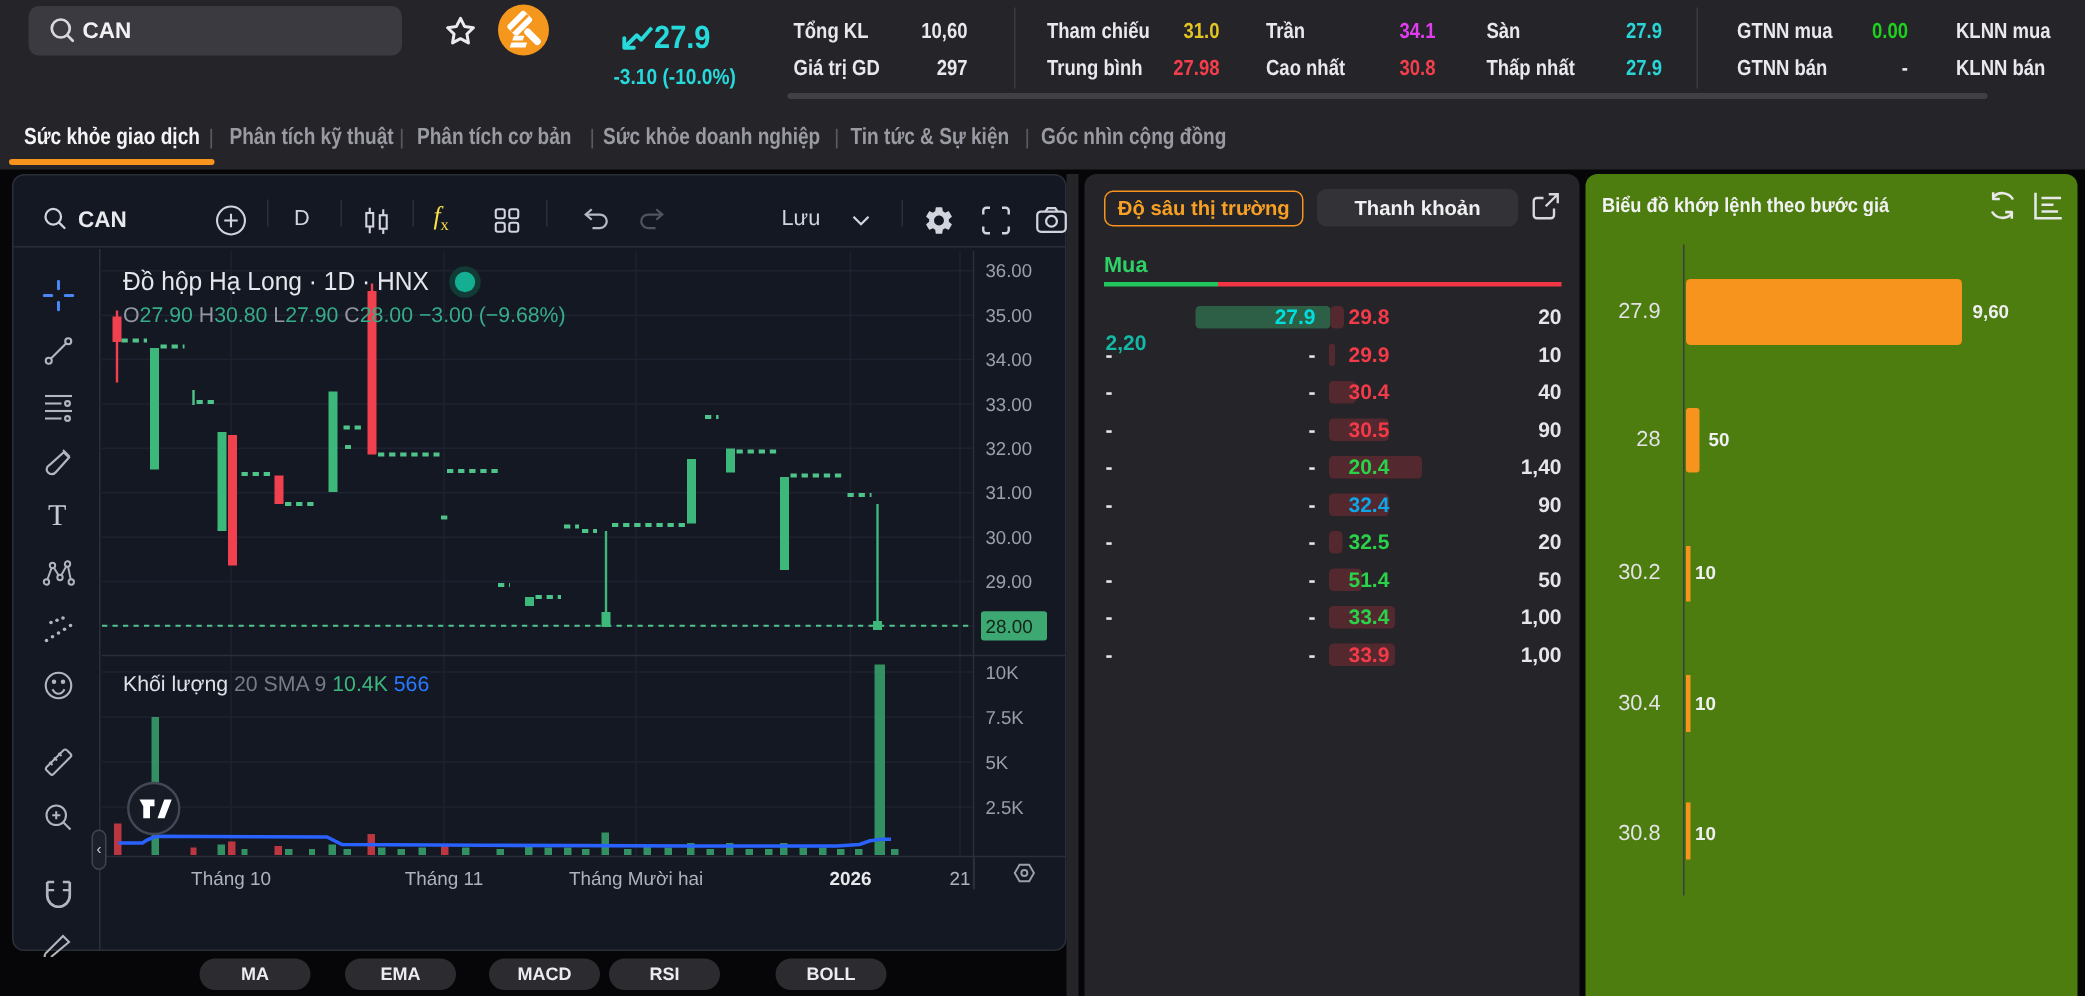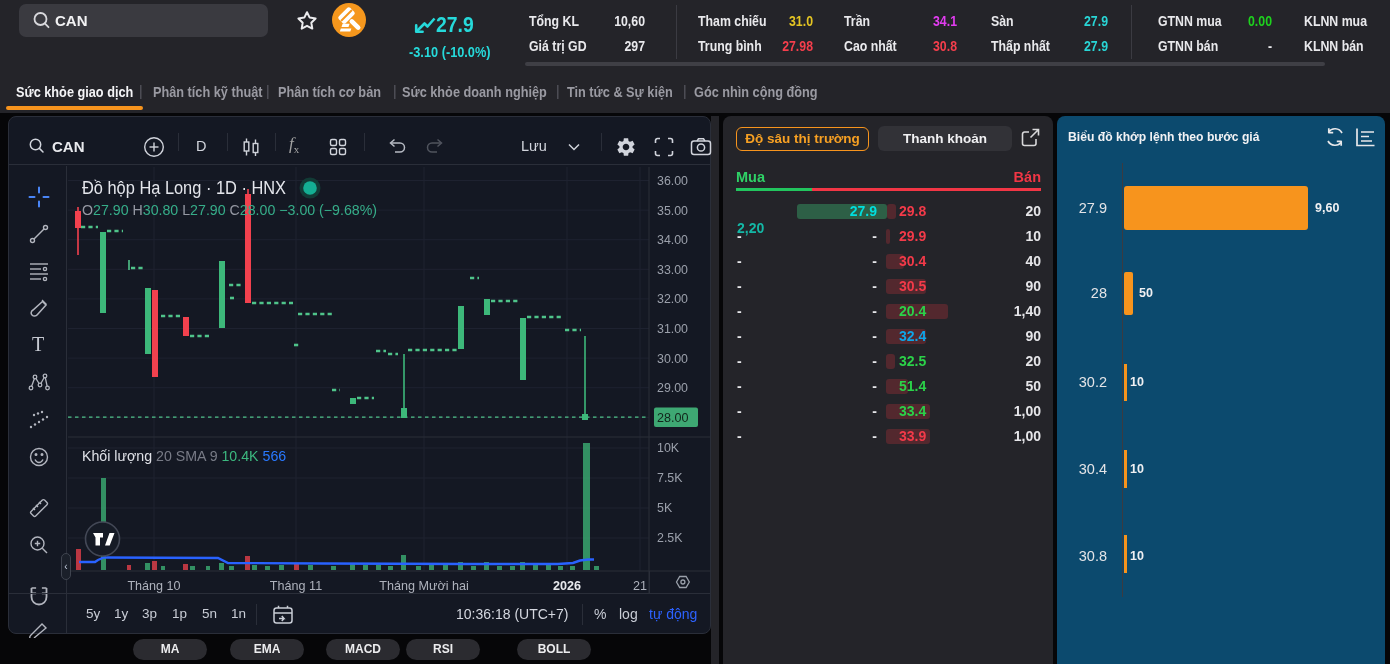--- a/index.html
+++ b/index.html
@@ -10,21 +10,21 @@
 .sbox{position:absolute;left:19px;top:4px;width:249px;height:33px;background:#3a3a40;border-radius:7px}
 .stat-l{position:absolute;font-size:14.5px;font-weight:bold;color:#e9e9ec;white-space:nowrap;transform:scaleX(.85);transform-origin:0 50%}
 .stat-v{position:absolute;font-size:14.5px;font-weight:bold;text-align:right;white-space:nowrap;transform:scaleX(.85);transform-origin:100% 50%}
 .hdiv{position:absolute;top:5px;width:1px;height:54px;background:#3b3b42}
 .tab{position:absolute;top:83px;font-size:15.5px;font-weight:bold;color:#9a9aa2;white-space:nowrap;transform:scaleX(.82);transform-origin:0 50%}
 .tsep{position:absolute;top:83px;font-size:14px;color:#5a5a62}
 
 #chartpanel{position:absolute;left:8px;top:116px;width:703px;height:518px;background:#141823;border:1px solid #2a2e39;border-radius:8px}
 #graystrip{position:absolute;left:711px;top:116px;width:8px;height:548px;background:#242429}
 #midpanel{position:absolute;left:723px;top:116px;width:330px;height:548px;background:#242429;border-radius:8px 8px 0 0}
-#rightpanel{position:absolute;left:1057px;top:116px;width:328px;height:548px;background:#0c4a6e;border-radius:8px 8px 0 0}
+#rightpanel{position:absolute;left:1057px;top:116px;width:328px;height:548px;background:#4d7c0f;border-radius:8px 8px 0 0}
 .rowtxt{position:absolute;font-size:14px;font-weight:bold;white-space:nowrap}
 .pill{position:absolute;top:639px;height:21px;background:#2b2b30;border-radius:11px;color:#ececee;font-size:12px;font-weight:bold;text-align:center;line-height:21px}
 .tbtxt{position:absolute;font-size:13.5px;color:#c9cdd6;white-space:nowrap}
 </style></head>
 <body>
 <div id="page">
 <div id="header">
   <div class="sbox"></div>
   <svg class="abs" style="left:31px;top:10px" width="22" height="22" viewBox="0 0 22 22">
         <circle cx="9.5" cy="9" r="6" fill="none" stroke="#d8d8dc" stroke-width="1.8"></circle>
@@ -111,21 +111,21 @@
   <div class="abs" style="left:218px;top:16px;width:1px;height:18px;background:#2a2e39"></div>
   <svg class="abs" style="left:231px;top:19px" width="22" height="22" viewBox="0 0 22 22" stroke="#d1d4dc" stroke-width="1.4" fill="none">
           <rect x="4.2" y="6" width="4.6" height="9"></rect>
           <line x1="6.5" y1="2.5" x2="6.5" y2="6"></line>
           <line x1="6.5" y1="15" x2="6.5" y2="19.5"></line>
           <rect x="13.2" y="7.5" width="4.6" height="9"></rect>
           <line x1="15.5" y1="3.5" x2="15.5" y2="7.5"></line>
           <line x1="15.5" y1="16.5" x2="15.5" y2="20"></line>
         </svg>
   <div class="abs" style="left:266px;top:16px;width:1px;height:18px;background:#2a2e39"></div>
-  <div class="abs" style="left:280px;top:17px;font-size:17px;font-style:italic;color:#a3a3a3;font-family:'Liberation Serif',serif">f<span style="font-size:11px;font-style:normal;vertical-align:-4px">x</span></div>
+  <div class="abs" style="left:280px;top:17px;font-size:17px;font-style:italic;color:#fde047;font-family:'Liberation Serif',serif">f<span style="font-size:11px;font-style:normal;vertical-align:-4px">x</span></div>
   <svg class="abs" style="left:319px;top:20px" width="20" height="20" viewBox="0 0 20 20" fill="none" stroke="#d1d4dc" stroke-width="1.4">
           <rect x="2.5" y="2.5" width="6" height="6" rx="1.5"></rect>
           <rect x="11.5" y="2.5" width="6" height="6" rx="1.5"></rect>
           <rect x="2.5" y="11.5" width="6" height="6" rx="1.5"></rect>
           <rect x="11.5" y="11.5" width="6" height="6" rx="1.5"></rect>
         </svg>
   <div class="abs" style="left:355px;top:16px;width:1px;height:18px;background:#2a2e39"></div>
   <svg class="abs" style="left:378px;top:21px" width="20" height="16" viewBox="0 0 20 16">
           <path d="M4 5 H13 a4.5 4.5 0 0 1 0 9 H8" fill="none" stroke="#b6bac3" stroke-width="1.5"></path>
           <path d="M7.5 1.5 L3.5 5 L7.5 8.5" fill="none" stroke="#b6bac3" stroke-width="1.5"></path>
@@ -344,49 +344,29 @@
           <text x="86" y="423" font-size="12.6" fill="#aeb2bc" font-weight="normal" text-anchor="middle" font-family="Liberation Sans,sans-serif">Tháng 10</text>
           <text x="228" y="423" font-size="12.6" fill="#aeb2bc" font-weight="normal" text-anchor="middle" font-family="Liberation Sans,sans-serif">Tháng 11</text>
           <text x="356" y="423" font-size="12.6" fill="#aeb2bc" font-weight="normal" text-anchor="middle" font-family="Liberation Sans,sans-serif">Tháng Mười hai</text>
           <text x="499" y="423" font-size="12.6" fill="#e8e9ed" font-weight="bold" text-anchor="middle" font-family="Liberation Sans,sans-serif">2026</text>
           <text x="572" y="423" font-size="12.6" fill="#aeb2bc" font-weight="normal" text-anchor="middle" font-family="Liberation Sans,sans-serif">21</text>
           <path d="M608.5 415 l3.2 -5.5 h6.4 l3.2 5.5 -3.2 5.5 h-6.4 z" fill="none" stroke="#9aa0aa" stroke-width="1.3"></path>
           <circle cx="614.9" cy="415" r="2" fill="none" stroke="#9aa0aa" stroke-width="1.3"></circle>
         </svg>
       </div>
 
- <div class="abs" style="left:0;top:476px;width:701px;height:41px;border-top:1px solid #2a2e39">
-  <div class="tbtxt" style="left:77px;top:12px">5y</div>
-  <div class="tbtxt" style="left:105px;top:12px">1y</div>
-  <div class="tbtxt" style="left:133px;top:12px">3p</div>
-  <div class="tbtxt" style="left:163px;top:12px">1p</div>
-  <div class="tbtxt" style="left:193px;top:12px">5n</div>
-  <div class="tbtxt" style="left:222px;top:12px">1n</div>
-  <div class="abs" style="left:247px;top:10px;width:1px;height:21px;background:#2a2e39"></div>
-  <svg class="abs" style="left:262px;top:9px" width="24" height="24" viewBox="0 0 24 24" fill="none" stroke="#c9cdd6" stroke-width="1.5">
-          <rect x="3" y="5" width="18" height="15" rx="2.5"></rect>
-          <path d="M3 10 h18 M7.5 5 V2.8 M16.5 5 V2.8"></path>
-          <path d="M8 15.5 h5 l-2.2 -2.6 M13 15.5 l-2.2 2.6"></path>
-        </svg>
-  <div class="tbtxt" style="left:447px;top:12px;font-size:14px;color:#d5d8e0">10:36:18 (UTC+7)</div>
-  <div class="abs" style="left:573px;top:10px;width:1px;height:21px;background:#2a2e39"></div>
-  <div class="tbtxt" style="left:585px;top:12px;font-size:14px">%</div>
-  <div class="tbtxt" style="left:610px;top:12px;font-size:14px">log</div>
-  <div class="abs" style="left:640px;top:12px;font-size:14px;color:#2d62ff">tự động</div>
- </div>
 </div>
 <div id="midpanel">
  <div class="abs" style="left:13px;top:11px;width:133px;height:24px;border:1.5px solid #f7941d;border-radius:6px;color:#f7a023;font-size:13.5px;font-weight:bold;text-align:center;line-height:22px">Độ sâu thị trường</div>
  <div class="abs" style="left:155px;top:10px;width:134px;height:25px;background:#323237;border-radius:6px;color:#f0f0f2;font-size:13.5px;font-weight:bold;text-align:center;line-height:25px">Thanh khoản</div>
  <svg class="abs" style="left:297px;top:11px" width="21" height="21" viewBox="0 0 21 21" fill="none" stroke="#d8d8da" stroke-width="1.6">
         <path d="M16 12 v4.5 a2 2 0 0 1 -2 2 H4.5 a2 2 0 0 1 -2 -2 V7 a2 2 0 0 1 2 -2 H9"></path>
         <path d="M12.5 2.5 H18.5 V8.5 M18.5 2.5 L10.5 10.5"></path>
       </svg>
  <div class="abs" style="left:13px;top:53px;font-size:14.5px;font-weight:bold;color:#2fd166">Mua</div>
- <div class="abs" style="left:0;top:53px;width:318px;text-align:right;font-size:14.5px;font-weight:bold;color:#f23645">Bán</div>
  <div class="abs" style="left:13px;top:72px;width:76px;height:3px;background:#22c55e"></div>
  <div class="abs" style="left:89px;top:72px;width:229px;height:3px;background:#f23645"></div>
  <div id="obrows">
         <div class="rowtxt" style="left:14px;top:104px;color:#14b8a6">2,20</div>
         <div class="abs" style="left:74px;top:88px;width:90px;height:15px;background:#2d5f46;border-radius:3px"></div>
         <div class="rowtxt" style="left:74px;top:87px;width:80px;text-align:right;color:#00dfdf">27.9</div>
         <div class="abs" style="left:164px;top:88px;width:8.8px;height:15px;background:#53282e;border-radius:3px"></div>
         <div class="rowtxt" style="left:176px;top:87px;color:#f33a49">29.8</div>
         <div class="rowtxt" style="left:218px;top:87px;width:100px;text-align:right;color:#e6e6e9">20</div>
         <div class="rowtxt" style="left:14px;top:112px;color:#e6e6e9">-</div>

